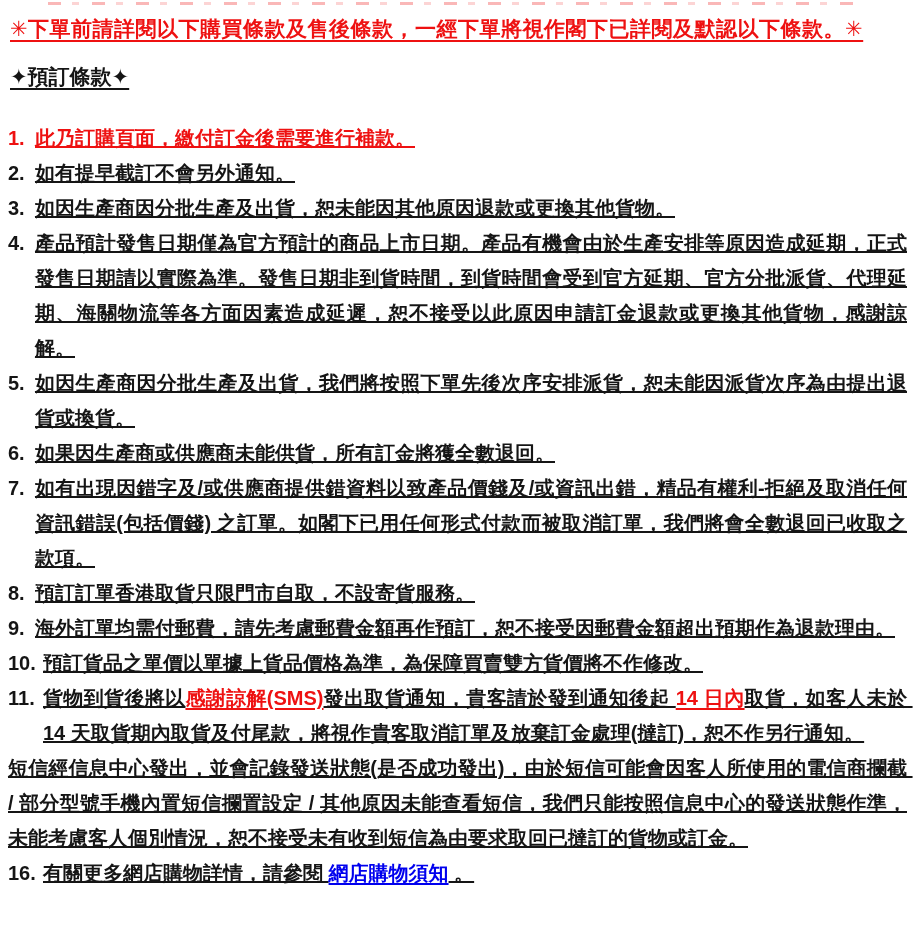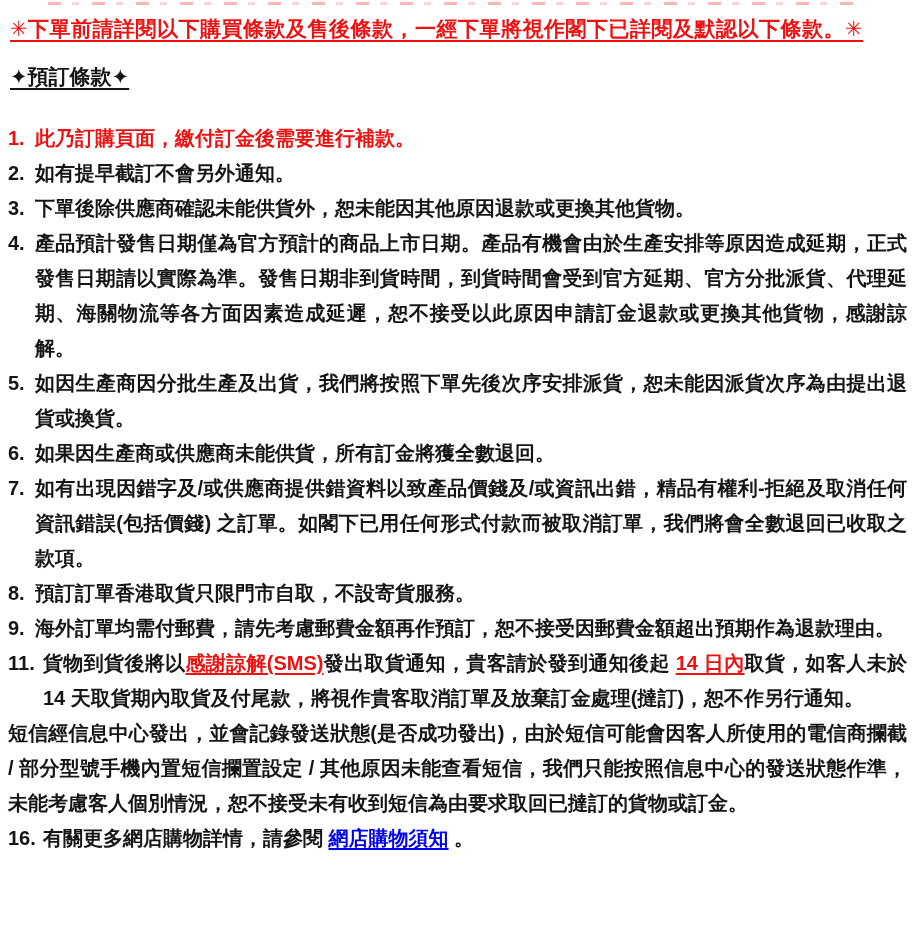--- a/index.html
+++ b/index.html
@@ -46,21 +46,21 @@
   .terms{
     margin-top:14px;
     font-size:20px;line-height:35px;
     color:var(--ink);
   }
   .term{display:flex;}
   .term .num{flex:0 0 27px;}
   .term .num.two-digit{flex-basis:35px;}
   .term .txt{flex:1;text-align:justify;text-justify:inter-ideograph;}
   .term.red{color:var(--red);}
-  .seg{white-space:pre-wrap;}
+  .seg{white-space:pre-wrap;text-decoration:underline;}
   .seg.red-underline{
     color:var(--red);
     text-decoration:underline;
     text-decoration-thickness:2px;
     text-underline-offset:3px;
   }
   a.seg.link{
     color:var(--link);
     text-decoration:underline;
     text-decoration-thickness:2px;
@@ -83,21 +83,21 @@
       <div class="term red">
         <span class="num">1.</span>
         <div class="txt"><span class="seg">此乃訂購頁面，繳付訂金後需要進行補款。</span></div>
       </div>
       <div class="term">
         <span class="num">2.</span>
         <div class="txt"><span class="seg">如有提早截訂不會另外通知。</span></div>
       </div>
       <div class="term">
         <span class="num">3.</span>
-        <div class="txt"><span class="seg">下單後除供應商確認未能供貨外，恕未能因其他原因退款或更換其他貨物。</span></div>
+        <div class="txt"><span class="seg">如因生產商因分批生產及出貨，恕未能因其他原因退款或更換其他貨物。</span></div>
       </div>
       <div class="term">
         <span class="num">4.</span>
         <div class="txt"><span class="seg">產品預計發售日期僅為官方預計的商品上市日期。產品有機會由於生產安排等原因造成延期，正式發售日期請以實際為準。發售日期非到貨時間，到貨時間會受到官方延期、官方分批派貨、代理延期、海關物流等各方面因素造成延遲，恕不接受以此原因申請訂金退款或更換其他貨物，感謝諒解。</span></div>
       </div>
       <div class="term">
         <span class="num">5.</span>
         <div class="txt"><span class="seg">如因生產商因分批生產及出貨，我們將按照下單先後次序安排派貨，恕未能因派貨次序為由提出退貨或換貨。</span></div>
       </div>
       <div class="term">
@@ -110,20 +110,24 @@
       </div>
       <div class="term">
         <span class="num">8.</span>
         <div class="txt"><span class="seg">預訂訂單香港取貨只限門市自取，不設寄貨服務。</span></div>
       </div>
       <div class="term">
         <span class="num">9.</span>
         <div class="txt"><span class="seg">海外訂單均需付郵費，請先考慮郵費金額再作預訂，恕不接受因郵費金額超出預期作為退款理由。</span></div>
       </div>
       <div class="term">
+        <span class="num two-digit">10.</span>
+        <div class="txt"><span class="seg">預訂貨品之單價以單據上貨品價格為準，為保障買賣雙方貨價將不作修改。</span></div>
+      </div>
+      <div class="term">
         <span class="num two-digit">11.</span>
         <div class="txt"><span class="seg">貨物到貨後將以</span><span class="seg red-underline">感謝諒解(SMS)</span><span class="seg">發出取貨通知，貴客請於發到通知後起 </span><span class="seg red-underline">14 日內</span><span class="seg">取貨，如客人未於 14 天取貨期內取貨及付尾款，將視作貴客取消訂單及放棄訂金處理(撻訂)，恕不作另行通知。</span></div>
       </div>
       <div class="term">
         <div class="txt"><span class="seg">短信經信息中心發出，並會記錄發送狀態(是否成功發出)，由於短信可能會因客人所使用的電信商攔截 / 部分型號手機內置短信攔置設定 / 其他原因未能查看短信，我們只能按照信息中心的發送狀態作準，未能考慮客人個別情況，恕不接受未有收到短信為由要求取回已撻訂的貨物或訂金。</span></div>
       </div>
       <div class="term">
         <span class="num two-digit">16.</span>
         <div class="txt"><span class="seg">有關更多網店購物詳情，請參閱 </span><a class="seg link">網店購物須知</a><span class="seg"> 。</span></div>
       </div>

